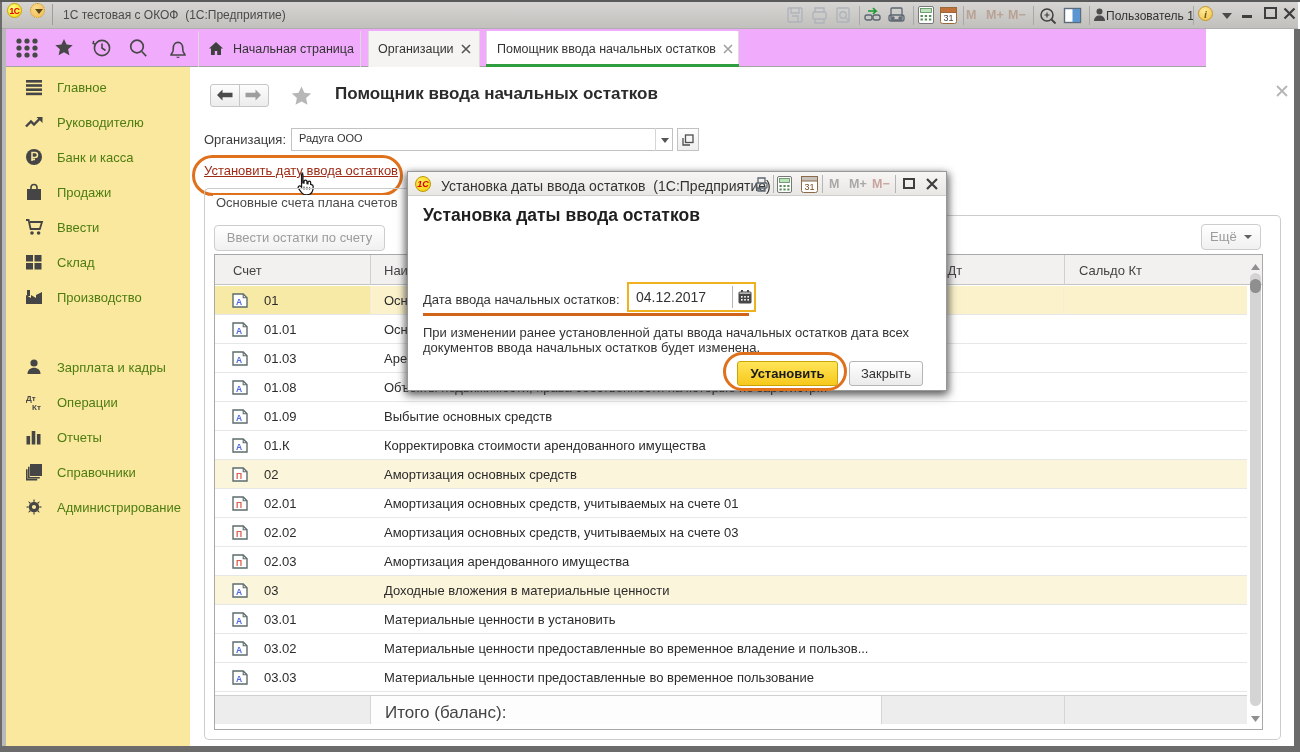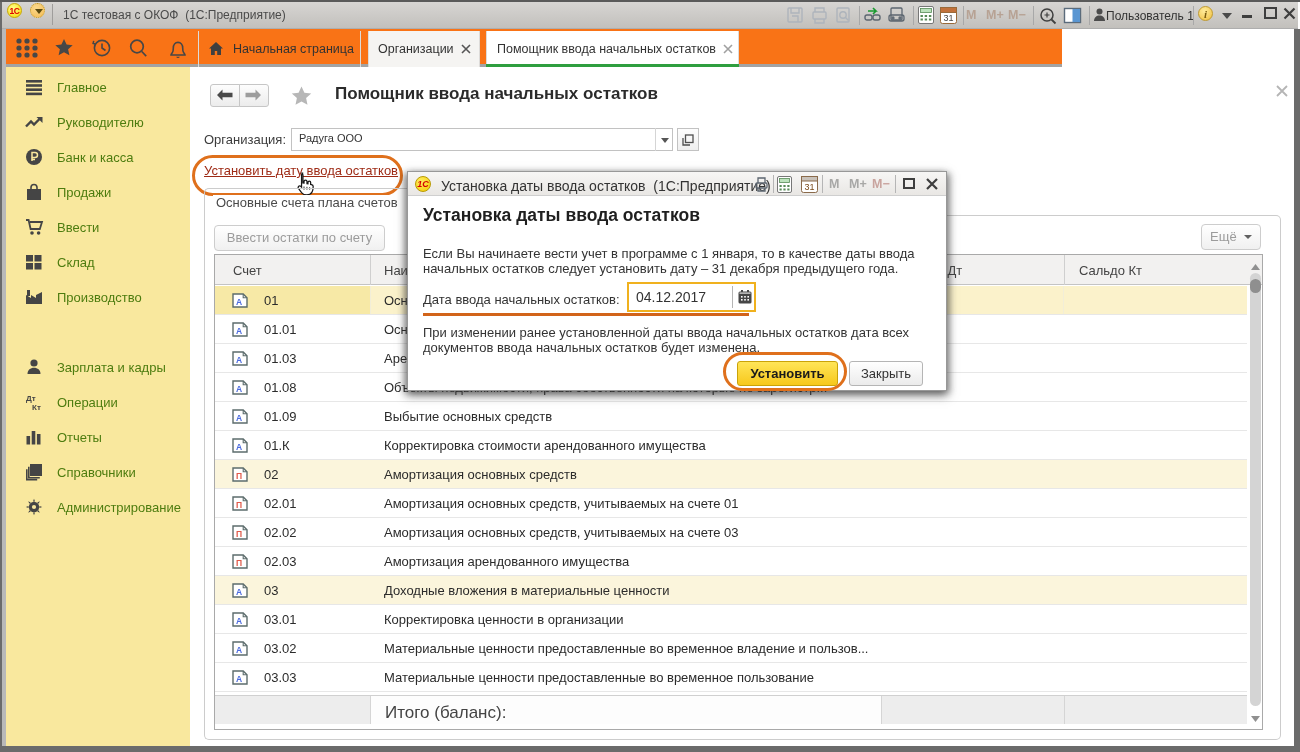--- a/index.html
+++ b/index.html
@@ -5,21 +5,21 @@
 .abs{position:absolute}
 
 #frame-top{left:0;top:0;width:1300px;height:2px;background:#5a5a5a}
 #frame-left1{left:0;top:2px;width:2px;height:750px;background:#6b6b6b}
 #frame-left2{left:2px;top:29px;width:4px;height:723px;background:#b9b9b9}
 #frame-right{left:1294px;top:29px;width:6px;height:723px;background:#6b6b6b}
 #frame-bottom{left:0;top:746px;width:1300px;height:6px;background:#6b6b6b}
 
 #titlebar{left:2px;top:2px;width:1296px;height:27px;background:linear-gradient(#d7d5d3,#c2c0bc);border-bottom:1px solid #aeaeae}
 
-#toolbar{left:2px;top:29px;width:1060px;height:38px;background:#f97316;border-bottom:3px solid #a3a3a3}
+#toolbar{left:2px;top:29px;width:1204px;height:38px;background:#f0abfc;border-bottom:1px solid #a3a3a3}
 
 #sidebar{left:6px;top:67px;width:184px;height:679px;background:#f9e89e}
 #sidebar .item{position:absolute;left:0;width:184px;height:22px}
 #sidebar .item span{position:absolute;left:51px;top:3px;font-size:13px;color:#4d7c0f}
 #sidebar .item svg{position:absolute;left:19px;top:1px}
 
 #main{left:190px;top:67px;width:1104px;height:679px;background:#fff}
 .nav-btn{position:absolute;top:0;width:30px;height:23px;background:linear-gradient(#fdfdfd,#ececec);border:1px solid #c6c6c6}
 h1.head{position:absolute;left:335px;top:84px;font-size:17px;font-weight:bold;color:#2b2b2b;letter-spacing:0}
 
@@ -449,21 +449,21 @@
       <div class="code">03</div>
       <div class="nm">Доходные вложения в материальные ценности</div>
     </div>
 <div class="row" style="top:350px;">
       <svg width="16" height="15" viewBox="0 0 16 15">
         <path d="M1 1h10.2L15 4.8V14H1z" fill="#fff" stroke="#5c6c6c" stroke-width="1.4"></path>
         <path d="M11.2 1v3.8H15" fill="none" stroke="#5c6c6c" stroke-width="1.1"></path>
         <text x="7" y="11.6" font-size="8.5" font-weight="bold" fill="#4a6ade" text-anchor="middle" font-family="Liberation Sans">А</text>
       </svg>
       <div class="code">03.01</div>
-      <div class="nm">Корректировка ценности в организации</div>
+      <div class="nm">Материальные ценности в установить</div>
     </div>
 <div class="row" style="top:379px;">
       <svg width="16" height="15" viewBox="0 0 16 15">
         <path d="M1 1h10.2L15 4.8V14H1z" fill="#fff" stroke="#5c6c6c" stroke-width="1.4"></path>
         <path d="M11.2 1v3.8H15" fill="none" stroke="#5c6c6c" stroke-width="1.1"></path>
         <text x="7" y="11.6" font-size="8.5" font-weight="bold" fill="#4a6ade" text-anchor="middle" font-family="Liberation Sans">А</text>
       </svg>
       <div class="code">03.02</div>
       <div class="nm">Материальные ценности предоставленные во временное владение и пользов...</div>
     </div>
@@ -525,21 +525,20 @@
   <div style="position:absolute;left:421px;top:5px;font-size:12.5px;font-weight:bold;color:#a8a8a6">M</div>
       <div style="position:absolute;left:441px;top:5px;font-size:12.5px;font-weight:bold;color:#a8a8a6">M+</div>
       <div style="position:absolute;left:464px;top:5px;font-size:12.5px;font-weight:bold;color:#c9a49e">M−</div>
   <div style="position:absolute;left:487px;top:3px;width:1px;height:18px;background:#b5b5b5"></div>
   <div style="position:absolute;left:495px;top:6px;width:12px;height:11px;border:2px solid #3e3e3e"></div>
   <svg style="position:absolute;left:518px;top:6px" width="12" height="12" viewBox="0 0 12 12">
         <path d="M1 1l10 10M11 1L1 11" stroke="#3e3e3e" stroke-width="2.2"></path>
       </svg>
  </div>
  <div id="dhead">Установка даты ввода остатков</div>
- <div class="dtext" style="top:74px;white-space:nowrap">Если Вы начинаете вести учет в программе с 1 января, то в качестве даты ввода<br>начальных остатков следует установить дату – 31 декабря предыдущего года.</div>
  <div class="dtext" style="top:120px">Дата ввода начальных остатков:</div>
  <div id="dinput">
       <span style="position:absolute;left:7px;top:5px;font-size:14px;color:#333">04.12.2017</span>
    <div style="position:absolute;left:103px;top:2px;width:1px;height:22px;background:#b5b5b5"></div>
    <svg style="position:absolute;left:109px;top:6px" width="14" height="14" viewBox="0 0 14 14">
         <rect x="0.5" y="1.5" width="13" height="12" rx="1.5" fill="#474747"></rect>
         <rect x="2" y="4.5" width="10" height="8" rx="1" fill="#474747"></rect>
         <g fill="#fff">
           <rect x="3" y="6" width="1.6" height="1.6"></rect>
           <rect x="6.2" y="6" width="1.6" height="1.6"></rect>

